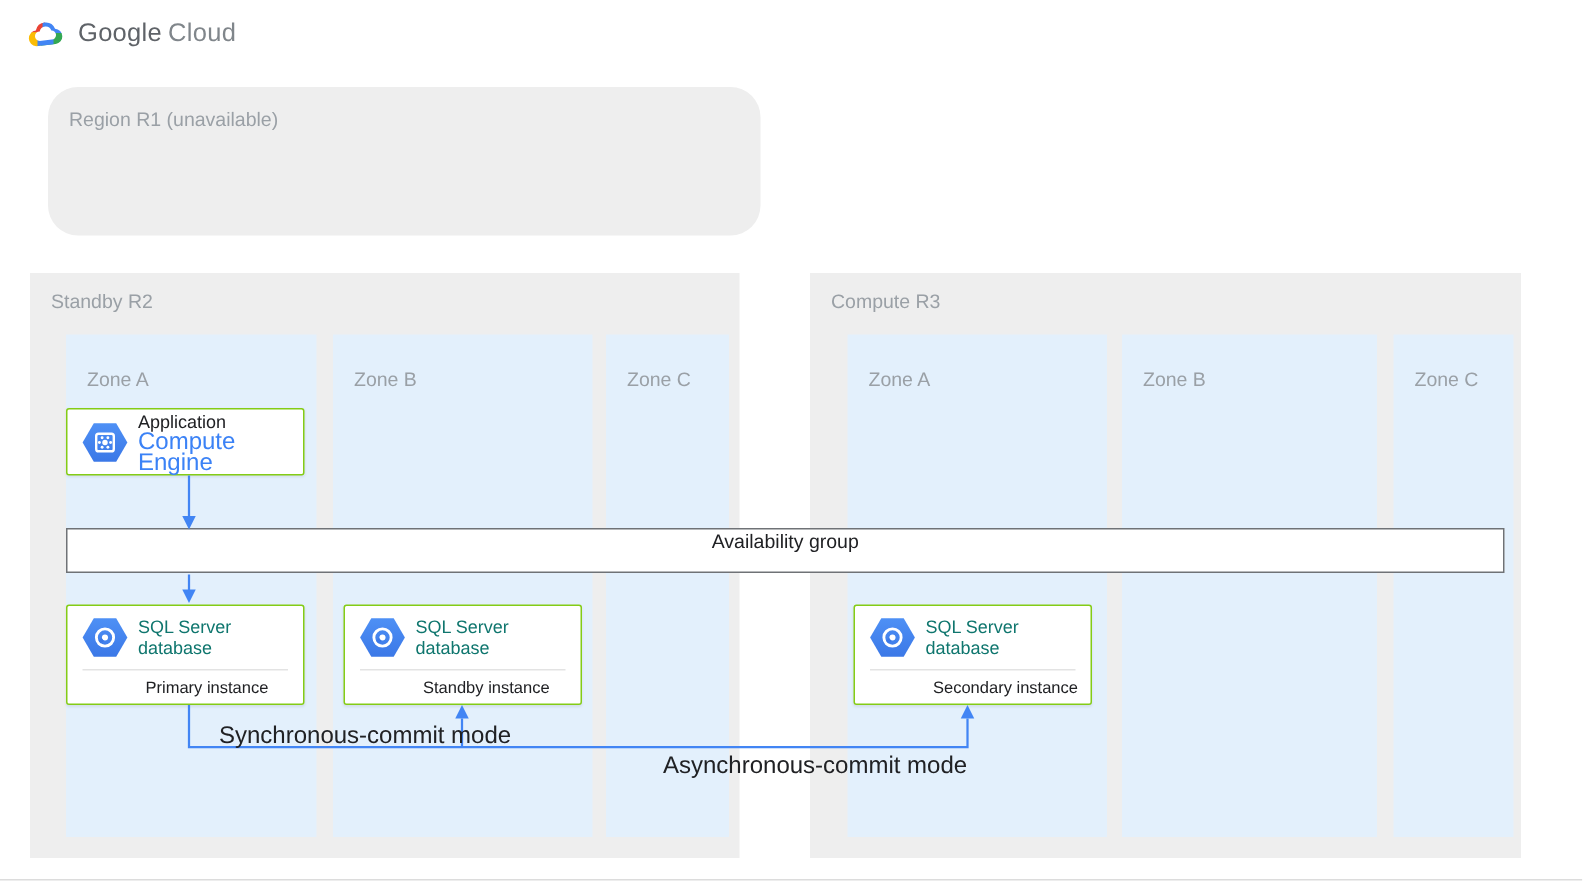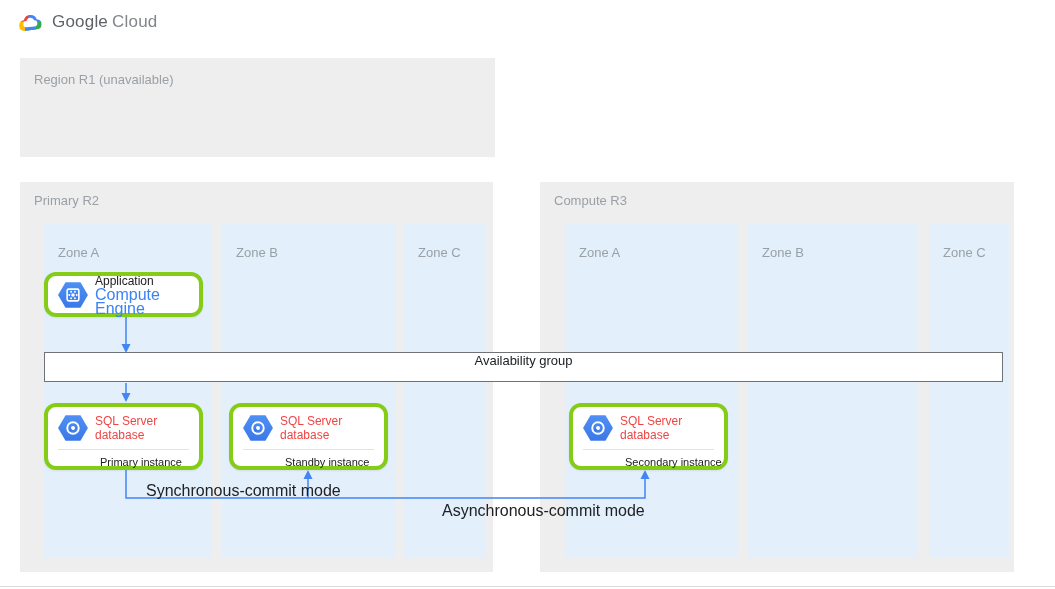--- a/index.html
+++ b/index.html
@@ -11,27 +11,27 @@
   .logo-text{font-size:17px;color:#5f6368;letter-spacing:.2px;}
   .logo-text .cloud{color:#80868b;margin-left:4px;}
 
   
   .region{position:absolute;background:#eeeeee;}
   .region-label{position:absolute;left:14px;top:11px;font-size:13px;color:#9aa0a6;white-space:nowrap;}
   .zone{position:absolute;top:41px;height:335px;background:#e3f0fc;}
   .zone-label{position:absolute;left:14px;top:22px;font-size:13px;color:#9aa0a6;white-space:nowrap;}
 
   
-  .card{position:absolute;background:#ffffff;border:4px solid #84cc16;border-radius:12px;
+  .card{position:absolute;background:#ffffff;border:1px solid #84cc16;border-radius:2px;
         box-shadow:0 1px 2px rgba(0,0,0,.08);box-sizing:border-box;z-index:3;}
   .card-row{display:flex;align-items:center;}
   .hexicon{flex:0 0 auto;margin:7px 6px 7px 9px;}
   .card-title{font-size:12px;color:#202124;line-height:14px;}
   .card-sub{font-size:16px;color:#3b82f6;line-height:14px;}
-  .sql-title{font-size:12px;color:#ef4444;line-height:14px;width:78px;}
+  .sql-title{font-size:12px;color:#0f766e;line-height:14px;width:78px;}
   .divider{height:1px;background:#e3e3e3;margin:0 10px;}
   .instance-label{font-size:11px;color:#202124;padding:6px 18px 0 52px;white-space:nowrap;}
 
   
   .avail-bar{position:absolute;left:44px;top:352px;width:959px;height:30px;background:#fff;
              border:1.5px solid #6f7276;box-sizing:border-box;z-index:4;
              display:flex;align-items:flex-start;justify-content:center;
              font-size:13px;color:#202124;}
 
   
@@ -67,26 +67,26 @@
         <rect x="11" y="0" width="13" height="10" fill="#4285f4"></rect>
         <rect x="0" y="9" width="10" height="10" fill="#fbbc05"></rect>
         <rect x="10" y="9.5" width="14" height="10" fill="#34a853"></rect>
         <rect x="8" y="12.2" width="9.5" height="6.8" fill="#4285f4"></rect>
         <path d="M9.3 14.2 a2.8 2.8 0 0 1 0 -5.6 a3.6 3.6 0 0 1 6.9 -0.6 a2.7 2.7 0 0 1 0.2 5.4 z" fill="#ffffff"></path>
       </g>
     </svg>
     <div class="logo-text"><span>Google</span><span class="cloud">Cloud</span></div>
   </div>
 
-  <div class="region" style="left:20px;top:58px;width:475px;height:99px;">
+  <div class="region" style="left:32px;top:58px;width:475px;height:99px;border-radius:20px;">
     <div class="region-label" style="top:14px;">Region R1 (unavailable)</div>
   </div>
 
   <div class="region" style="left:20px;top:182px;width:473px;height:390px;">
-    <div class="region-label">Primary R2</div>
+    <div class="region-label">Standby R2</div>
     <div class="zone" style="left:24px;width:167px;">
       <div class="zone-label">Zone A</div>
     </div>
     <div class="zone" style="left:202px;width:173px;">
       <div class="zone-label">Zone B</div>
     </div>
     <div class="zone" style="left:384px;width:82px;">
       <div class="zone-label">Zone C</div>
     </div>
   </div>

